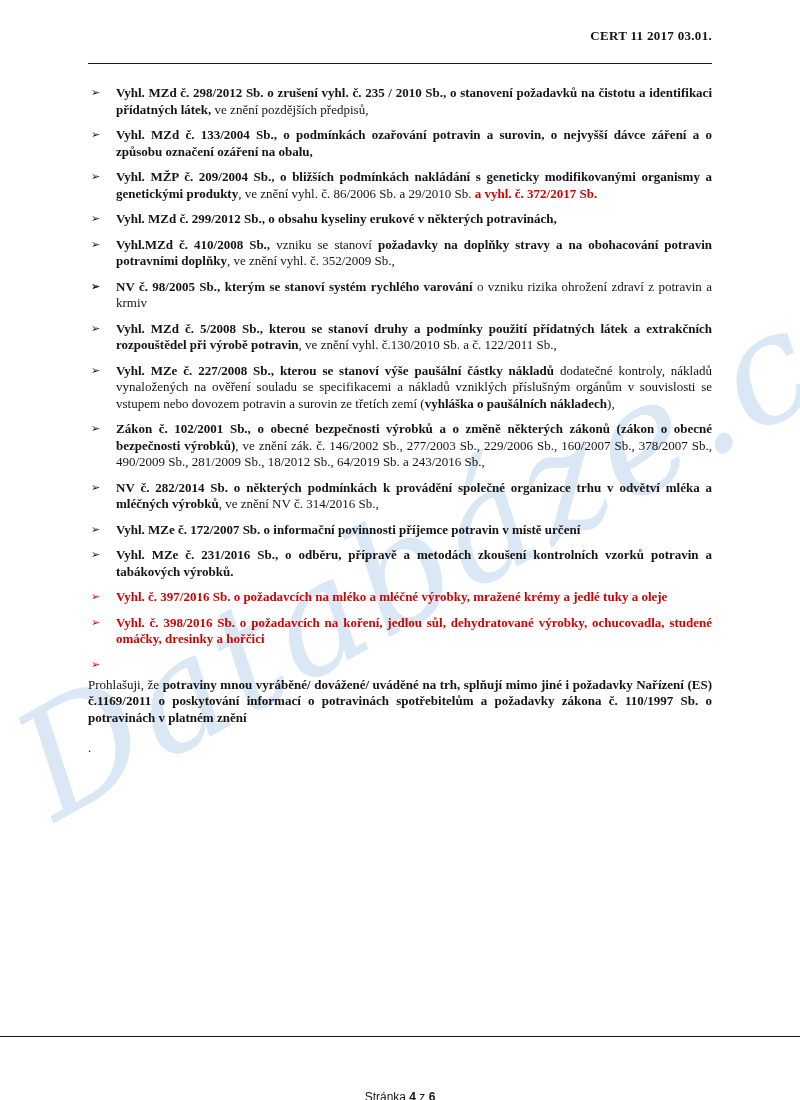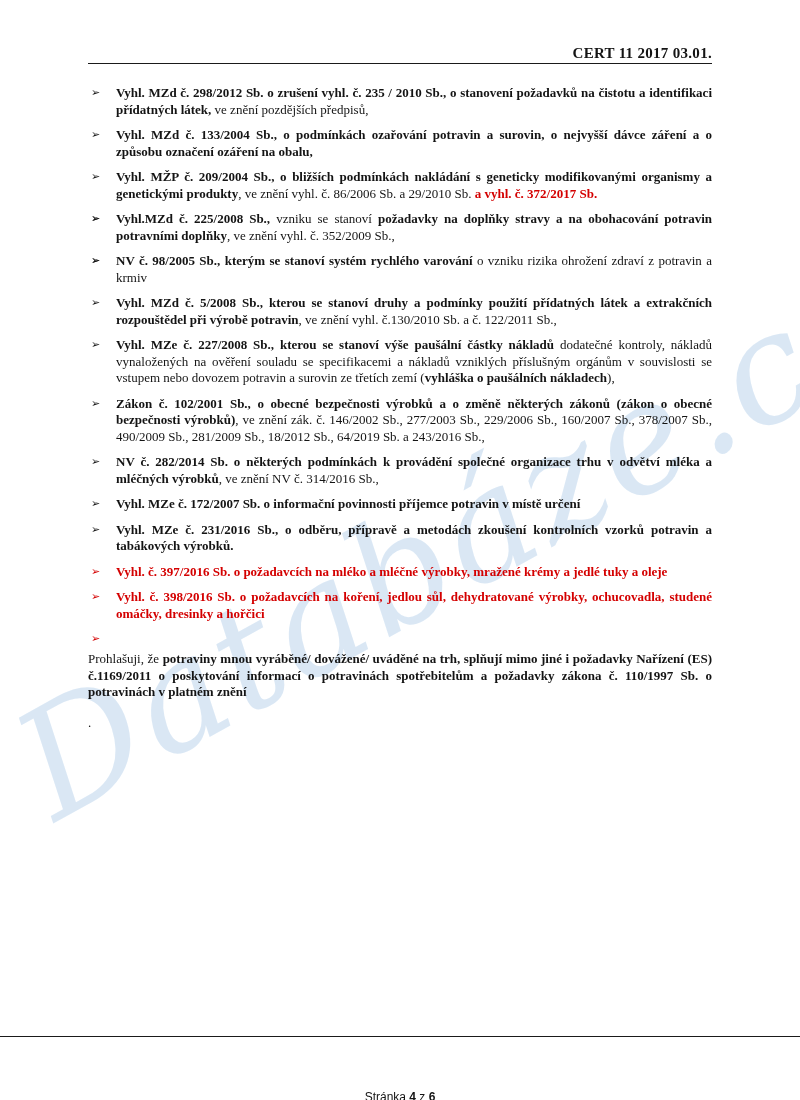--- a/index.html
+++ b/index.html
@@ -22,23 +22,23 @@
     font-size:150px;
     letter-spacing:4px;
     color:var(--wm,#8fb8e0);
     opacity:0.32;
     white-space:nowrap;
     pointer-events:none;
     z-index:0;
   }
   .header-code{
     position:absolute;
-    top:45px;right:88px;
+    top:28px;right:88px;
     font-weight:bold;
-    font-size:15px;
+    font-size:13px;
     letter-spacing:0.3px;
     z-index:1;
   }
   .rule{
     position:absolute;
     left:88px;right:88px;
     border:0;border-top:1.5px solid #1a1a1a;
     margin:0;z-index:1;
   }
   .rule.header{top:63px;}
@@ -86,22 +86,22 @@
   <div class="watermark">Databáze.cz</div>
 
   <div class="header-code">CERT 11 2017 03.01.</div>
   <hr class="rule header">
 
   <div class="content">
     <ul class="reg-list" id="reg-list">
         <li><span class="bullet">➢</span><span><span class="b">Vyhl. MZd č. 298/2012 Sb. o zrušení vyhl. č. 235 / 2010 Sb., o stanovení požadavků na čistotu a identifikaci přídatných látek, </span><span>ve znění pozdějších předpisů,</span></span></li>
         <li><span class="bullet">➢</span><span><span class="b">Vyhl. MZd č. 133/2004 Sb., o podmínkách ozařování potravin a surovin, o nejvyšší dávce záření a o způsobu označení ozáření na obalu,</span></span></li>
         <li><span class="bullet">➢</span><span><span class="b">Vyhl. MŽP č. 209/2004 Sb., o bližších podmínkách nakládání s geneticky modifikovanými organismy a genetickými produkty</span><span>, ve znění vyhl. č. 86/2006 Sb. a 29/2010 Sb. </span><span class="b red">a vyhl. č. 372/2017 Sb.</span></span></li>
-        <li><span class="bullet">➢</span></li>
-        <li><span class="bullet">➢</span><span><span class="b">Vyhl.MZd č. 225/2008 Sb., </span><span>vzniku se stanoví </span><span class="b">požadavky na doplňky stravy a na obohacování potravin potravními doplňky</span><span>, ve znění vyhl. č. 352/2009 Sb.,</span></span></li>
+        <li><span class="bullet">➢</span><span><span class="b">Vyhl. MZd č. 299/2012 Sb., o obsahu kyseliny erukové v některých potravinách,</span></span></li>
+        <li><span class="bullet">➢</span><span><span class="b">Vyhl.MZd č. 410/2008 Sb., </span><span>vzniku se stanoví </span><span class="b">požadavky na doplňky stravy a na obohacování potravin potravními doplňky</span><span>, ve znění vyhl. č. 352/2009 Sb.,</span></span></li>
         <li><span class="bullet">➢</span></li>
         <li><span class="bullet">➢</span><span><span class="b">NV č. 98/2005 Sb., kterým se stanoví systém rychlého varování </span><span>o vzniku rizika ohrožení zdraví z potravin a krmiv</span></span></li>
         <li><span class="bullet">➢</span><span><span class="b">Vyhl. MZd č. 5/2008 Sb., kterou se stanoví druhy a podmínky použití přídatných látek a extrakčních rozpouštědel při výrobě potravin</span><span>, ve znění vyhl. č.130/2010 Sb. a č. 122/2011 Sb.,</span></span></li>
         <li><span class="bullet">➢</span><span><span class="b">Vyhl. MZe č. 227/2008 Sb., kterou se stanoví výše paušální částky nákladů </span><span>dodatečné kontroly, nákladů vynaložených na ověření souladu se specifikacemi a nákladů vzniklých příslušným orgánům v souvislosti se vstupem nebo dovozem potravin a surovin ze třetích zemí (</span><span class="b">vyhláška o paušálních nákladech</span><span>),</span></span></li>
         <li><span class="bullet">➢</span><span><span class="b">Zákon č. 102/2001 Sb., o obecné bezpečnosti výrobků a o změně některých zákonů (zákon o obecné bezpečnosti výrobků)</span><span>, ve znění zák. č. 146/2002 Sb., 277/2003 Sb., 229/2006 Sb., 160/2007 Sb., 378/2007 Sb., 490/2009 Sb., 281/2009 Sb., 18/2012 Sb., 64/2019 Sb. a 243/2016 Sb.,</span></span></li>
         <li><span class="bullet">➢</span><span><span class="b">NV č. 282/2014 Sb. o některých podmínkách k provádění společné organizace trhu v odvětví mléka a mléčných výrobků</span><span>, ve znění NV č. 314/2016 Sb.,</span></span></li>
         <li><span class="bullet">➢</span><span><span class="b">Vyhl. MZe č. 172/2007 Sb. o informační povinnosti příjemce potravin v místě určení</span></span></li>
         <li><span class="bullet">➢</span><span><span class="b">Vyhl. MZe č. 231/2016 Sb., o odběru, přípravě a metodách zkoušení kontrolních vzorků potravin a tabákových výrobků.</span></span></li>
         <li class="red-item"><span class="bullet">➢</span><span><span class="b red">Vyhl. č. 397/2016 Sb. o požadavcích na mléko a mléčné výrobky, mražené krémy a jedlé tuky a oleje</span></span></li>
         <li class="red-item"><span class="bullet">➢</span><span><span class="b red">Vyhl. č. 398/2016 Sb. o požadavcích na koření, jedlou sůl, dehydratované výrobky, ochucovadla, studené omáčky, dresinky a hořčici</span></span></li>

